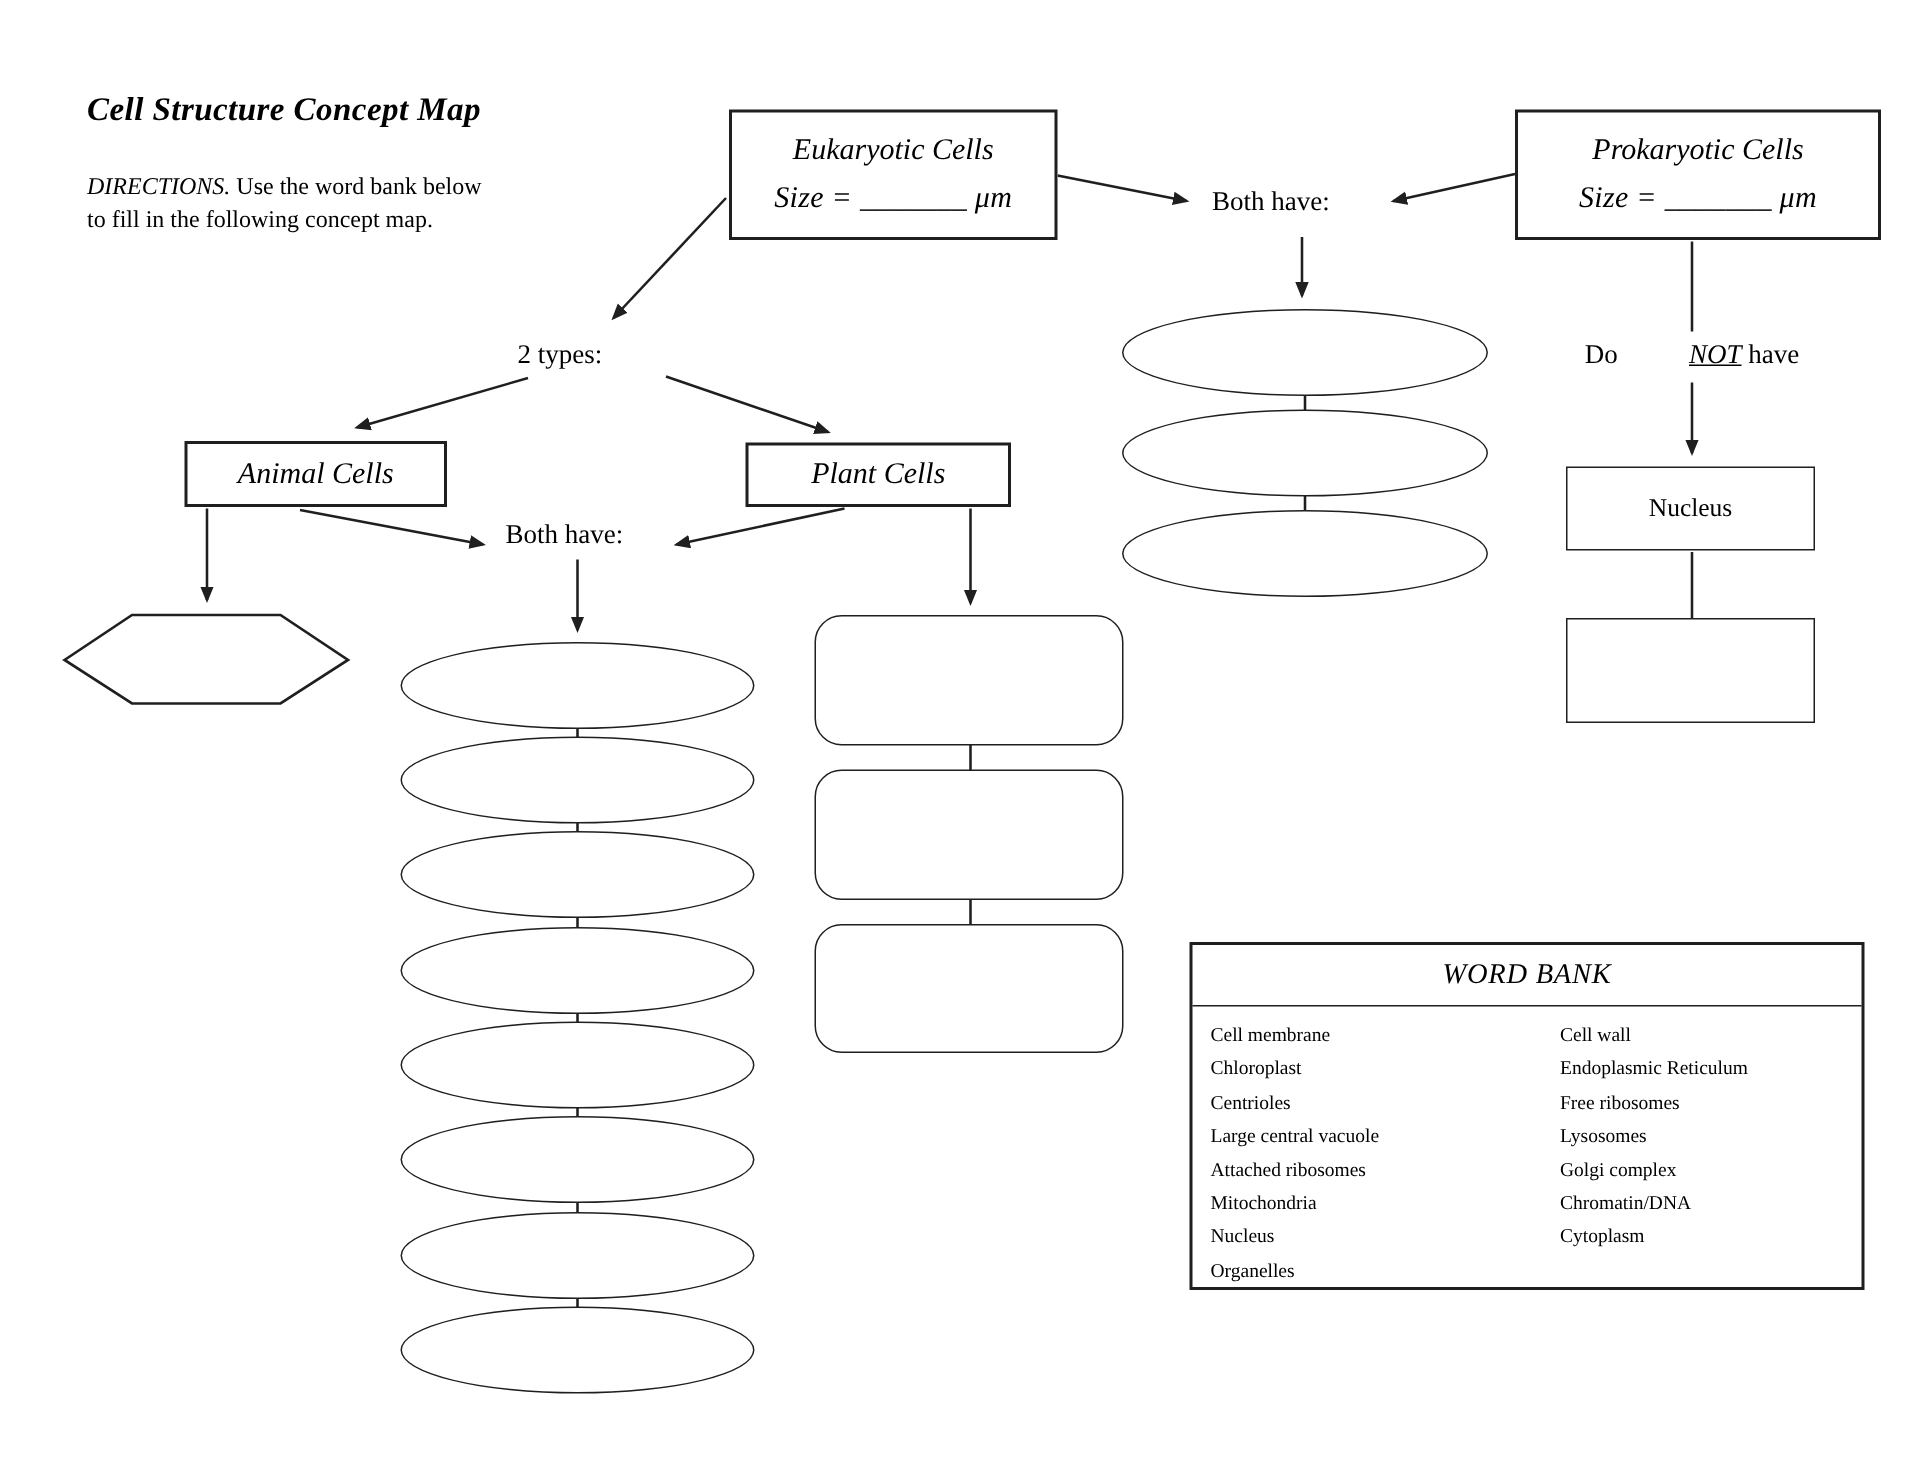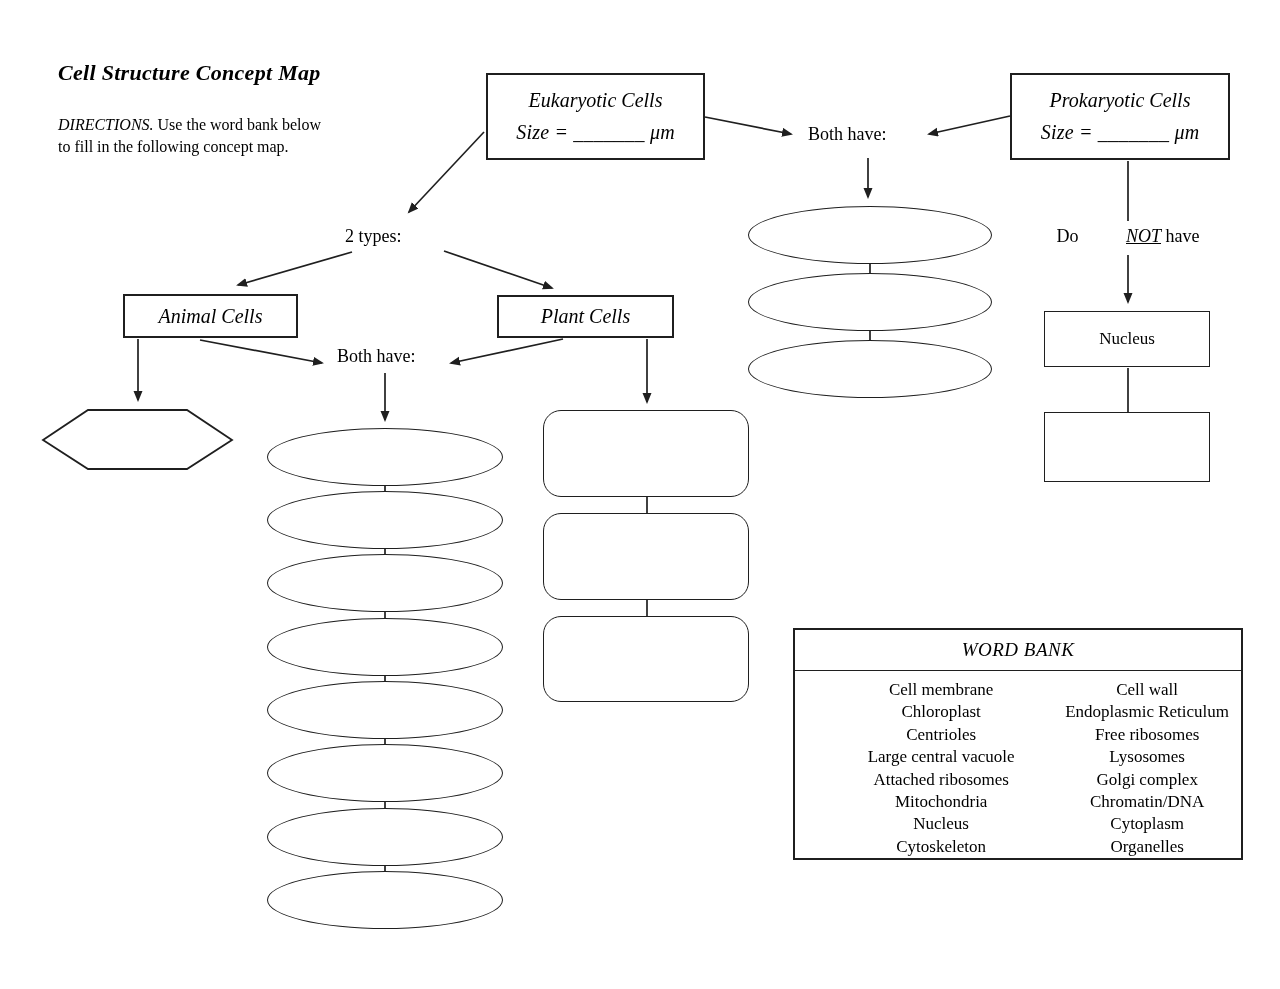--- a/index.html
+++ b/index.html
@@ -52,30 +52,29 @@
   .plain-box {
     border: 1.8px solid #1f1f1f;
     background: #ffffff;
     display: flex; align-items: center; justify-content: center;
   }
   .nucleus-text { font-size: 17px; }
   .wordbank {
     left: 793px; top: 628px; width: 450px; height: 232px;
     border: 2px solid #1f1f1f;
     background: #ffffff;
-    text-align: center;
   }
   .wb-header {
     height: 40px;
     border-bottom: 1.6px solid #1f1f1f;
     display: flex; align-items: center; justify-content: center;
     font-style: italic; font-size: 19px; letter-spacing: 0.5px;
   }
   .wb-body { padding: 8px 0 0 12px; }
-  .wb-row { display: flex; font-size: 17px; line-height: 22.4px; margin-left: 22px; }
+  .wb-row { display: flex; font-size: 13px; line-height: 22.4px; }
   .wb-cell-1 { width: 233px; }
   .wb-cell-2 { width: 195px; }
 </style>
 </head>
 <body>
 
 <div class="page">
 
   <svg class="connectors" width="1280" height="989" viewBox="0 0 1280 989">
     <defs>
@@ -122,21 +121,21 @@
   <div class="abs directions">
     <div><span class="dir-label">DIRECTIONS.</span><span> Use the word bank below</span></div>
     <div>to fill in the following concept map.</div>
   </div>
 
   <div class="abs node-box" style="left:486px; top:73px; width:219px; height:87px;text-align:right;">
     <div class="cell-label">Eukaryotic Cells</div>
     <div class="size-line">Size = _______ μm</div>
   </div>
 
-  <div class="abs node-box" style="left:1010px; top:73px; width:220px; height:87px;">
+  <div class="abs node-box" style="left:1010px; top:73px; width:244px; height:87px;">
     <div class="cell-label">Prokaryotic Cells</div>
     <div class="size-line">Size = _______ μm</div>
   </div>
 
   <div class="abs flow-text" style="left:808px; top:124px;">Both have:</div>
 
   <div class="abs ellipse" style="left:748px; top:206px; width:244px; height:58px;"></div>
   <div class="abs ellipse" style="left:748px; top:273px; width:244px; height:58px;"></div>
   <div class="abs ellipse" style="left:748px; top:340px; width:244px; height:58px;"></div>
 
@@ -197,19 +196,18 @@
       </div>
       <div class="wb-row">
         <div class="wb-cell-1">Mitochondria</div>
         <div class="wb-cell-2">Chromatin/DNA</div>
       </div>
       <div class="wb-row">
         <div class="wb-cell-1">Nucleus</div>
         <div class="wb-cell-2">Cytoplasm</div>
       </div>
       <div class="wb-row">
-        <div class="wb-cell-1">Cytoskeleton</div>
         <div class="wb-cell-2">Organelles</div>
       </div>
     </div>
   </div>
 
 </div>
 
 </body></html>

